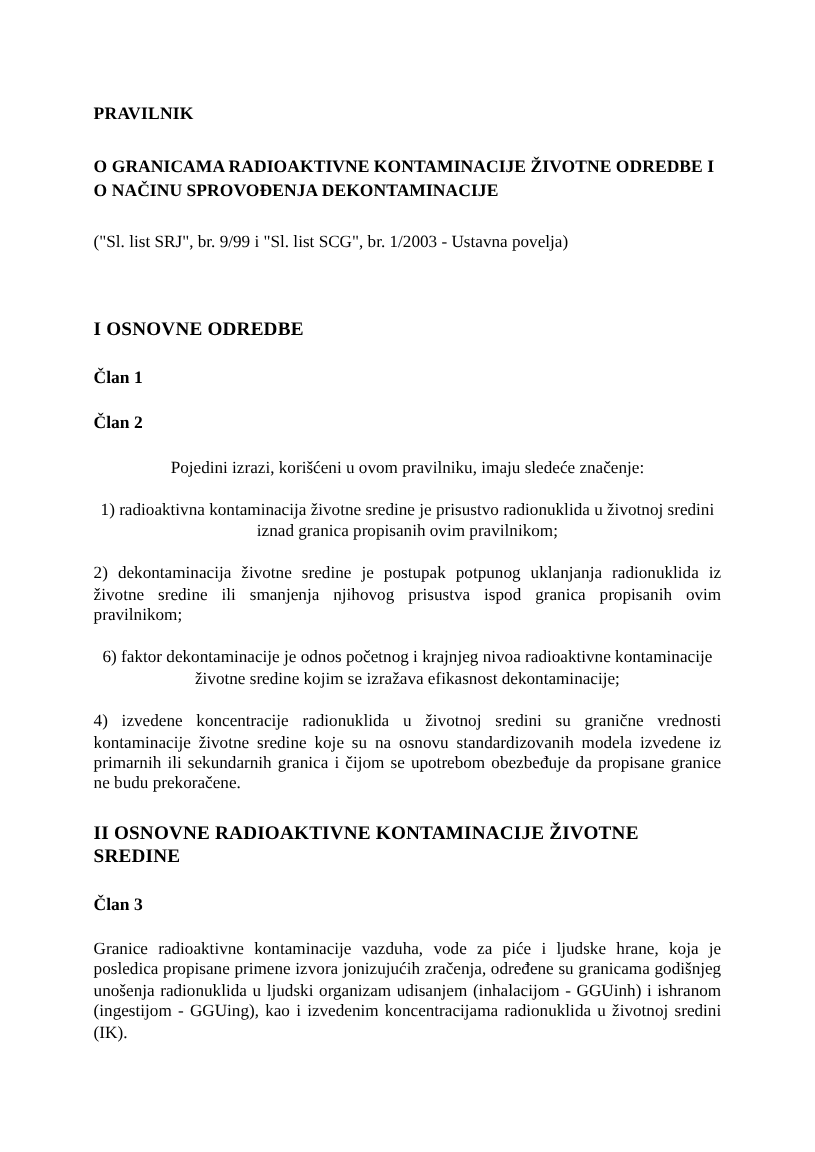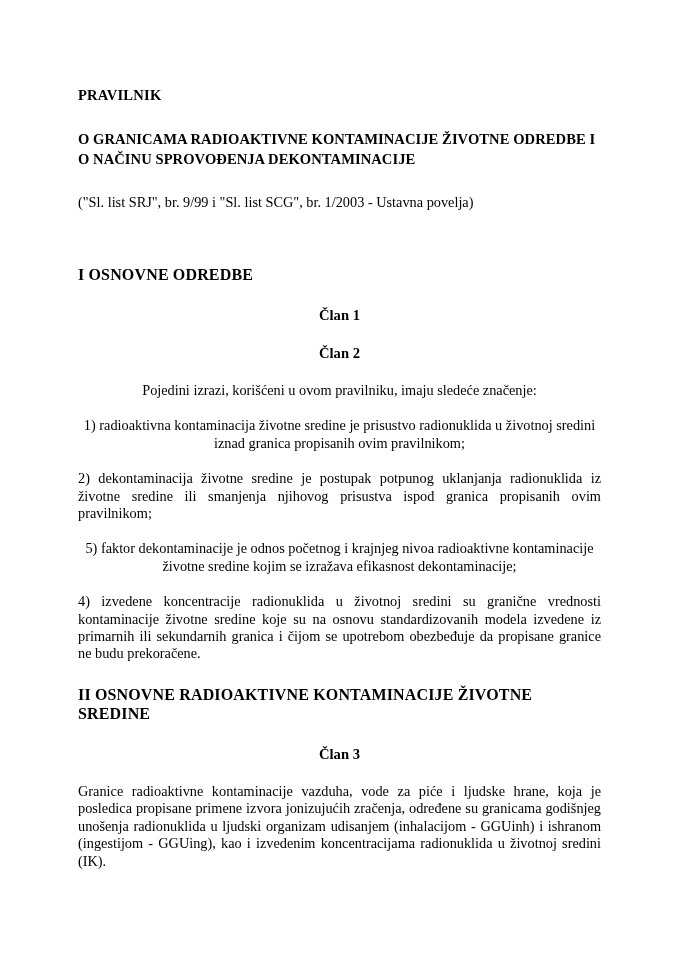--- a/index.html
+++ b/index.html
@@ -58,21 +58,20 @@
     line-height: 19px;
     letter-spacing: 0.15px;
     margin: 0 0 22px 0;
   }
   .section-heading.tight-top {
     margin-top: 22px;
   }
   .article-heading {
     font-size: 14.6px;
     font-weight: bold;
-    text-align: center;
     line-height: 19px;
     margin: 0 0 19px 0;
   }
   p.body {
     font-size: 14.3px;
     line-height: 17.4px;
     text-align: justify;
     text-justify: inter-word;
     margin: 0 0 18px 0;
     hyphens: none;
@@ -102,21 +101,21 @@
 
 
     <div class="article-heading">Član 2</div>
 
     <p class="body nojust">Pojedini izrazi, korišćeni u ovom pravilniku, imaju sledeće značenje:</p>
 
     <p class="body nojust">1) radioaktivna kontaminacija životne sredine je prisustvo radionuklida u životnoj sredini iznad granica propisanih ovim pravilnikom;</p>
 
     <p class="body">2) dekontaminacija životne sredine je postupak potpunog uklanjanja radionuklida iz životne sredine ili smanjenja njihovog prisustva ispod granica propisanih ovim pravilnikom;</p>
 
-    <p class="body nojust">5) faktor dekontaminacije je odnos početnog i krajnjeg nivoa radioaktivne kontaminacije životne sredine kojim se izražava efikasnost dekontaminacije;</p>
+    <p class="body nojust">6) faktor dekontaminacije je odnos početnog i krajnjeg nivoa radioaktivne kontaminacije životne sredine kojim se izražava efikasnost dekontaminacije;</p>
 
     <p class="body">4) izvedene koncentracije radionuklida u životnoj sredini su granične vrednosti kontaminacije životne sredine koje su na osnovu standardizovanih modela izvedene iz primarnih ili sekundarnih granica i čijom se upotrebom obezbeđuje da propisane granice ne budu prekoračene.</p>
 
     <div class="section-heading tight-top">II OSNOVNE RADIOAKTIVNE KONTAMINACIJE ŽIVOTNE SREDINE</div>
 
     <div class="article-heading">Član 3</div>
 
     <p class="body last">Granice radioaktivne kontaminacije vazduha, vode za piće i ljudske hrane, koja je posledica propisane primene izvora jonizujućih zračenja, određene su granicama godišnjeg unošenja radionuklida u ljudski organizam udisanjem (inhalacijom - GGUinh) i ishranom (ingestijom - GGUing), kao i izvedenim koncentracijama radionuklida u životnoj sredini (IK).</p>
 
   </div>

